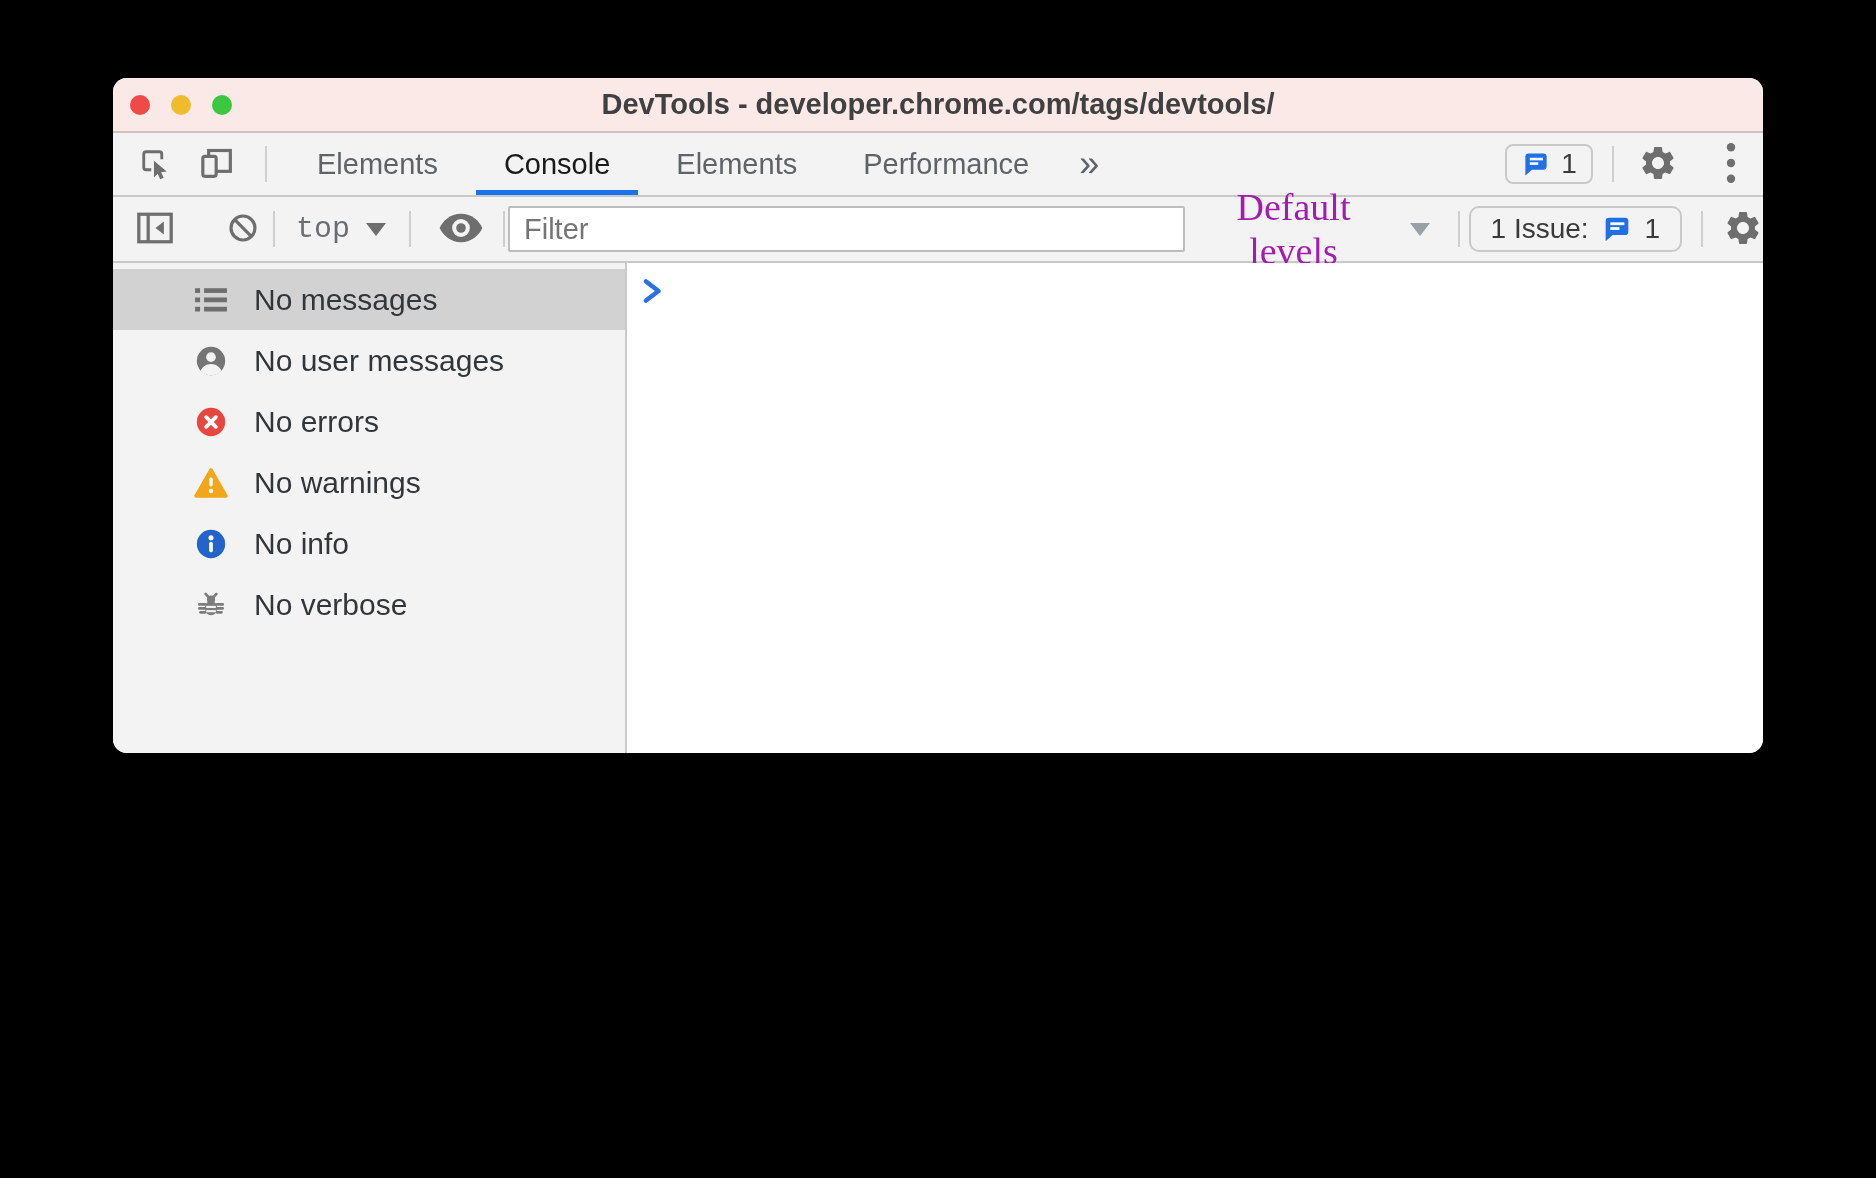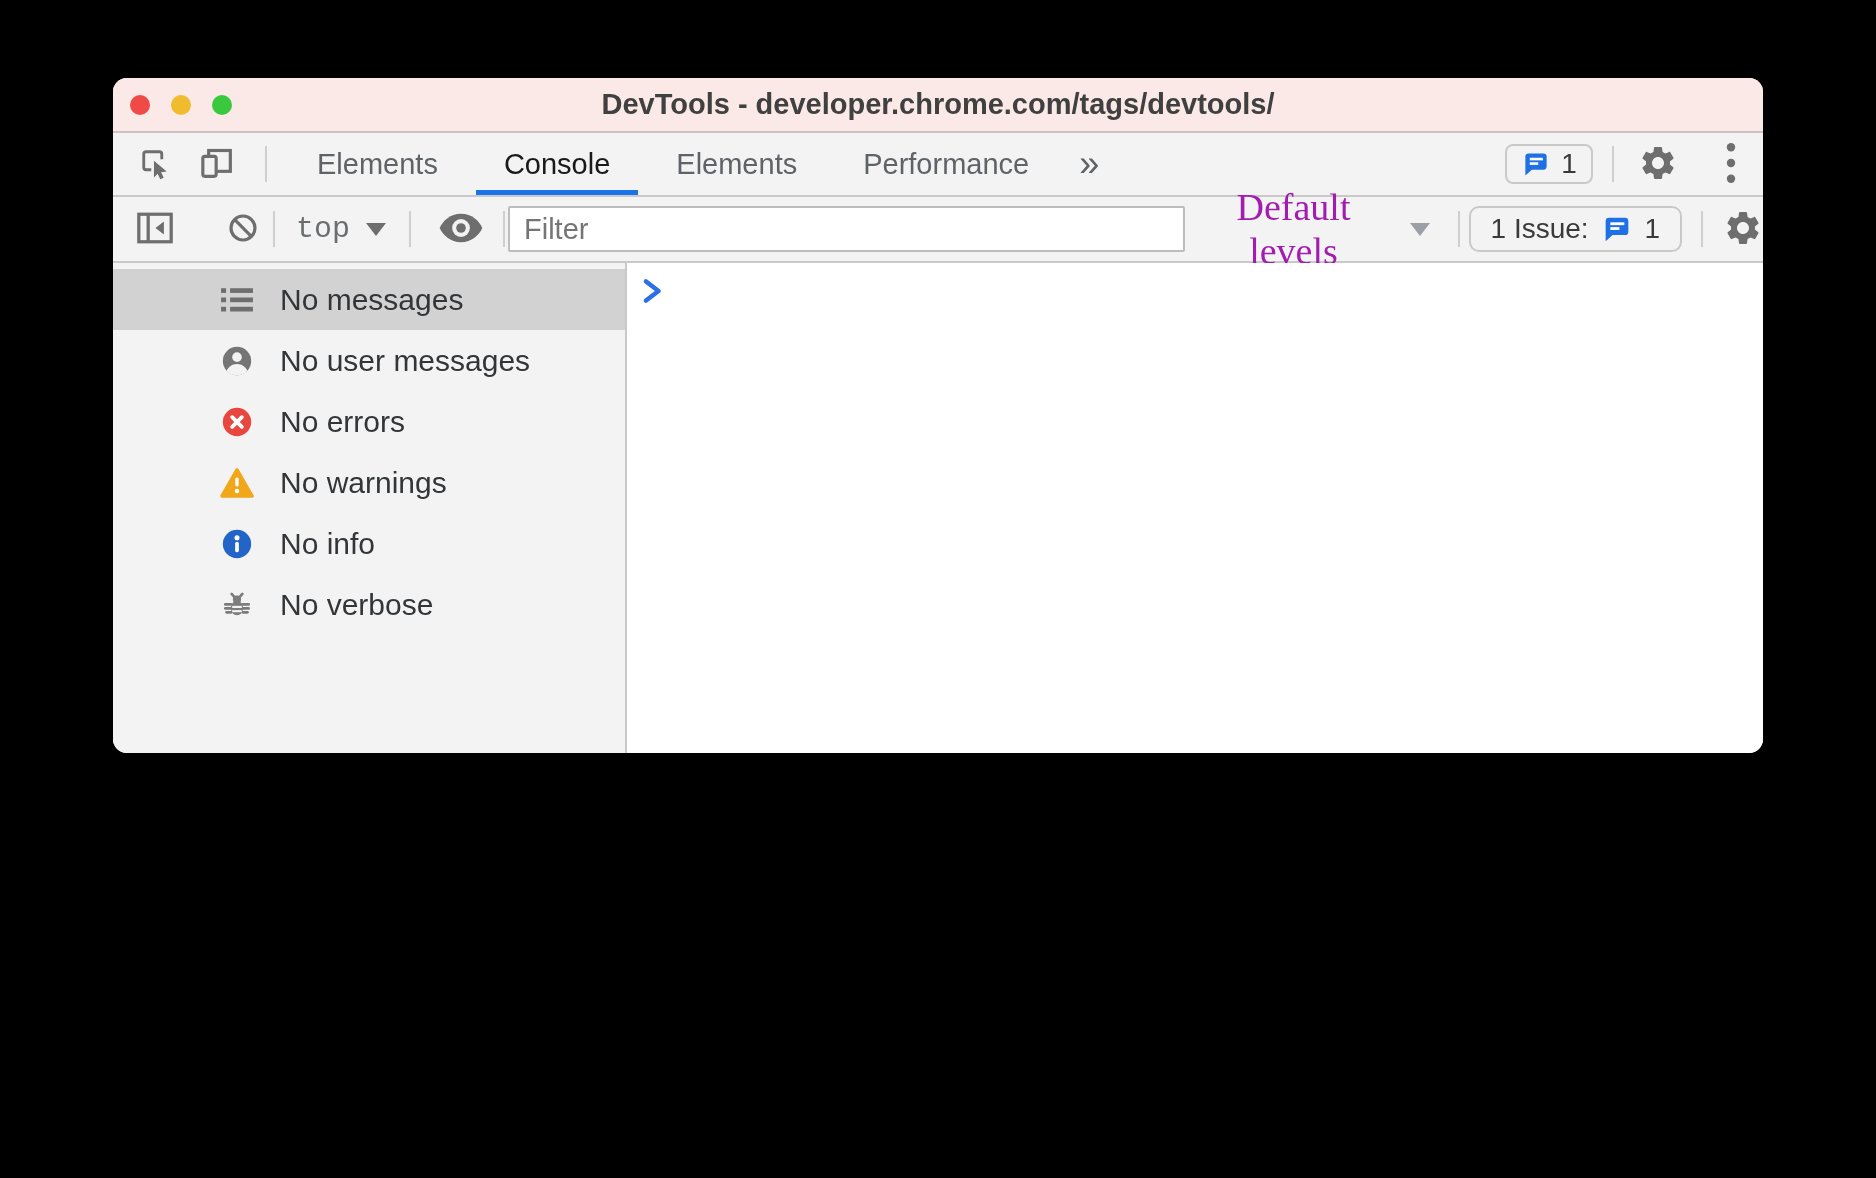--- a/index.html
+++ b/index.html
@@ -87,21 +87,21 @@
     font-size:28px; color:#3A3A3A; font-family:"Liberation Sans", sans-serif;
   }
   .fb-div5 { margin-left:19px; }
   .fb-gear { margin-left:20px; }
   
   .content { flex:1; display:flex; min-height:0; }
   .sidebar {
     width:514px; flex:0 0 514px; background:#F3F3F3;
     border-right:2px solid #C9C9C9; padding-top:6px;
   }
-  .side-item { height:61px; display:flex; align-items:center; padding-left:106px; cursor:pointer; }
+  .side-item { height:61px; display:flex; align-items:center; padding-left:80px; cursor:pointer; }
   .side-item.selected { background:#D2D2D2; }
   .side-icon { width:36px; height:36px; display:flex; align-items:center; justify-content:center; flex:0 0 36px; }
   .side-label { margin-left:25px; font-size:30px; color:#333639; white-space:nowrap; }
   .console-pane { flex:1; background:#fff; position:relative; }
   .prompt { position:absolute; left:12px; top:15px; }
 </style>
 </head>
 <body>
 
 <div class="window">

